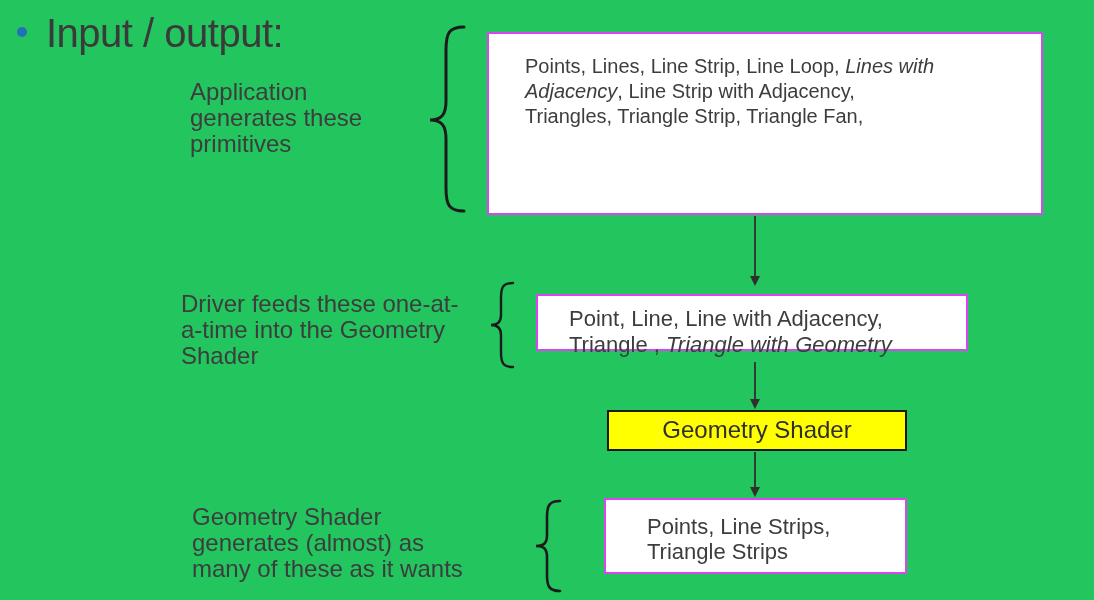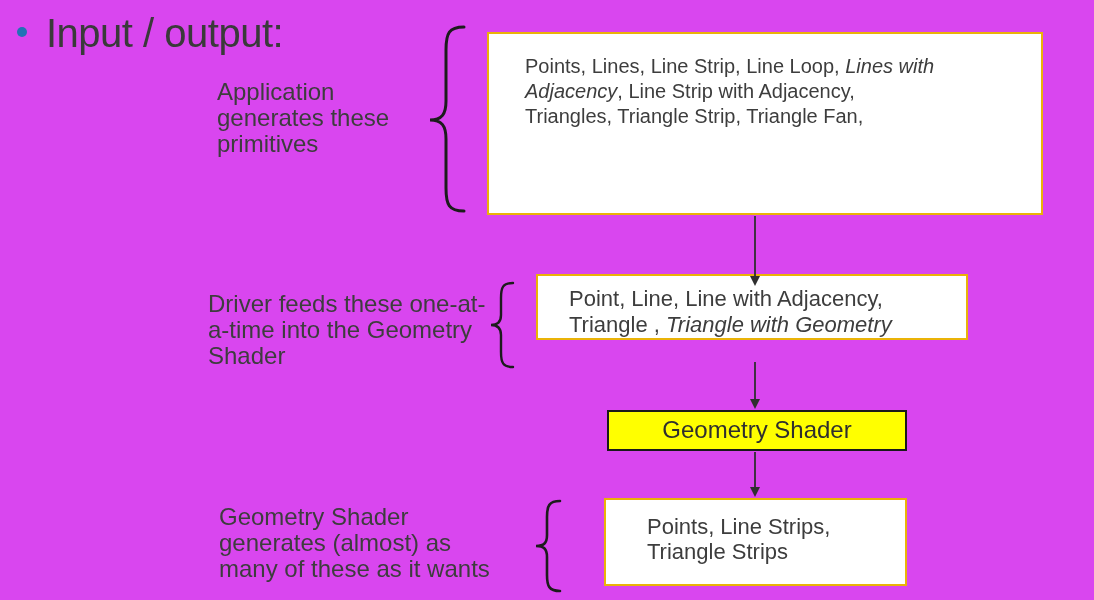--- a/index.html
+++ b/index.html
@@ -1,21 +1,21 @@
 <!DOCTYPE html>
 <html><head>
 <meta charset="utf-8">
 <style>
   * { margin: 0; padding: 0; box-sizing: border-box; }
   html, body { background: #ffffff; }
   .slide {
     position: relative;
     width: 1094px;
     height: 600px;
-    background: #d946ef;
+    background: #22c55e;
     font-family: "Liberation Sans", sans-serif;
     color: #3a3a3a;
     overflow: hidden;
   }
   .abs { position: absolute; }
 
   .title-bullet {
     left: 17px; top: 27px;
     width: 10px; height: 10px;
     border-radius: 50%;
@@ -28,60 +28,59 @@
     color: #3a3a3a;
     letter-spacing: -0.5px;
     white-space: pre;
   }
 
   .side-label {
     font-size: 24px;
     line-height: 26px;
     white-space: pre-line;
     color: #3d3d3d;
-    margin-left: 27px;
   }
   .label-application { left: 190px; top: 79px;  width: 260px; }
   .label-driver      { left: 181px; top: 291px; width: 310px; }
   .label-generates   { left: 192px; top: 504px; width: 320px; }
 
   .flow-box {
-    border: 2px solid #eab308;
+    border: 2px solid #d946ef;
     background: #ffffff;
     color: #3d3d3d;
   }
   .rich { white-space: pre-line; }
   .rich i { font-style: italic; }
 
   .box-app-primitives {
     left: 487px; top: 32px;
     width: 556px; height: 183px;
     padding: 20px 12px 0 36px;
     font-size: 20px;
     line-height: 25px;
   }
   .box-gs-input {
-    left: 536px; top: 274px;
-    width: 432px; height: 66px;
+    left: 536px; top: 294px;
+    width: 432px; height: 57px;
     padding: 10px 10px 0 31px;
     font-size: 22px;
     line-height: 26px;
   }
   .box-geometry-shader {
     left: 607px; top: 410px;
     width: 300px; height: 41px;
     border-color: #1a1a1a;
     text-align: center;
     font-size: 24px;
     line-height: 36px;
     color: #2f2f2f;
   }
   .box-gs-output {
     left: 604px; top: 498px;
-    width: 303px; height: 88px;
+    width: 303px; height: 76px;
     padding: 14px 10px 0 41px;
     font-size: 22px;
     line-height: 25px;
   }
 
   .brace path {
     fill: none;
     stroke: #1c1c1c;
     stroke-linecap: round;
   }

